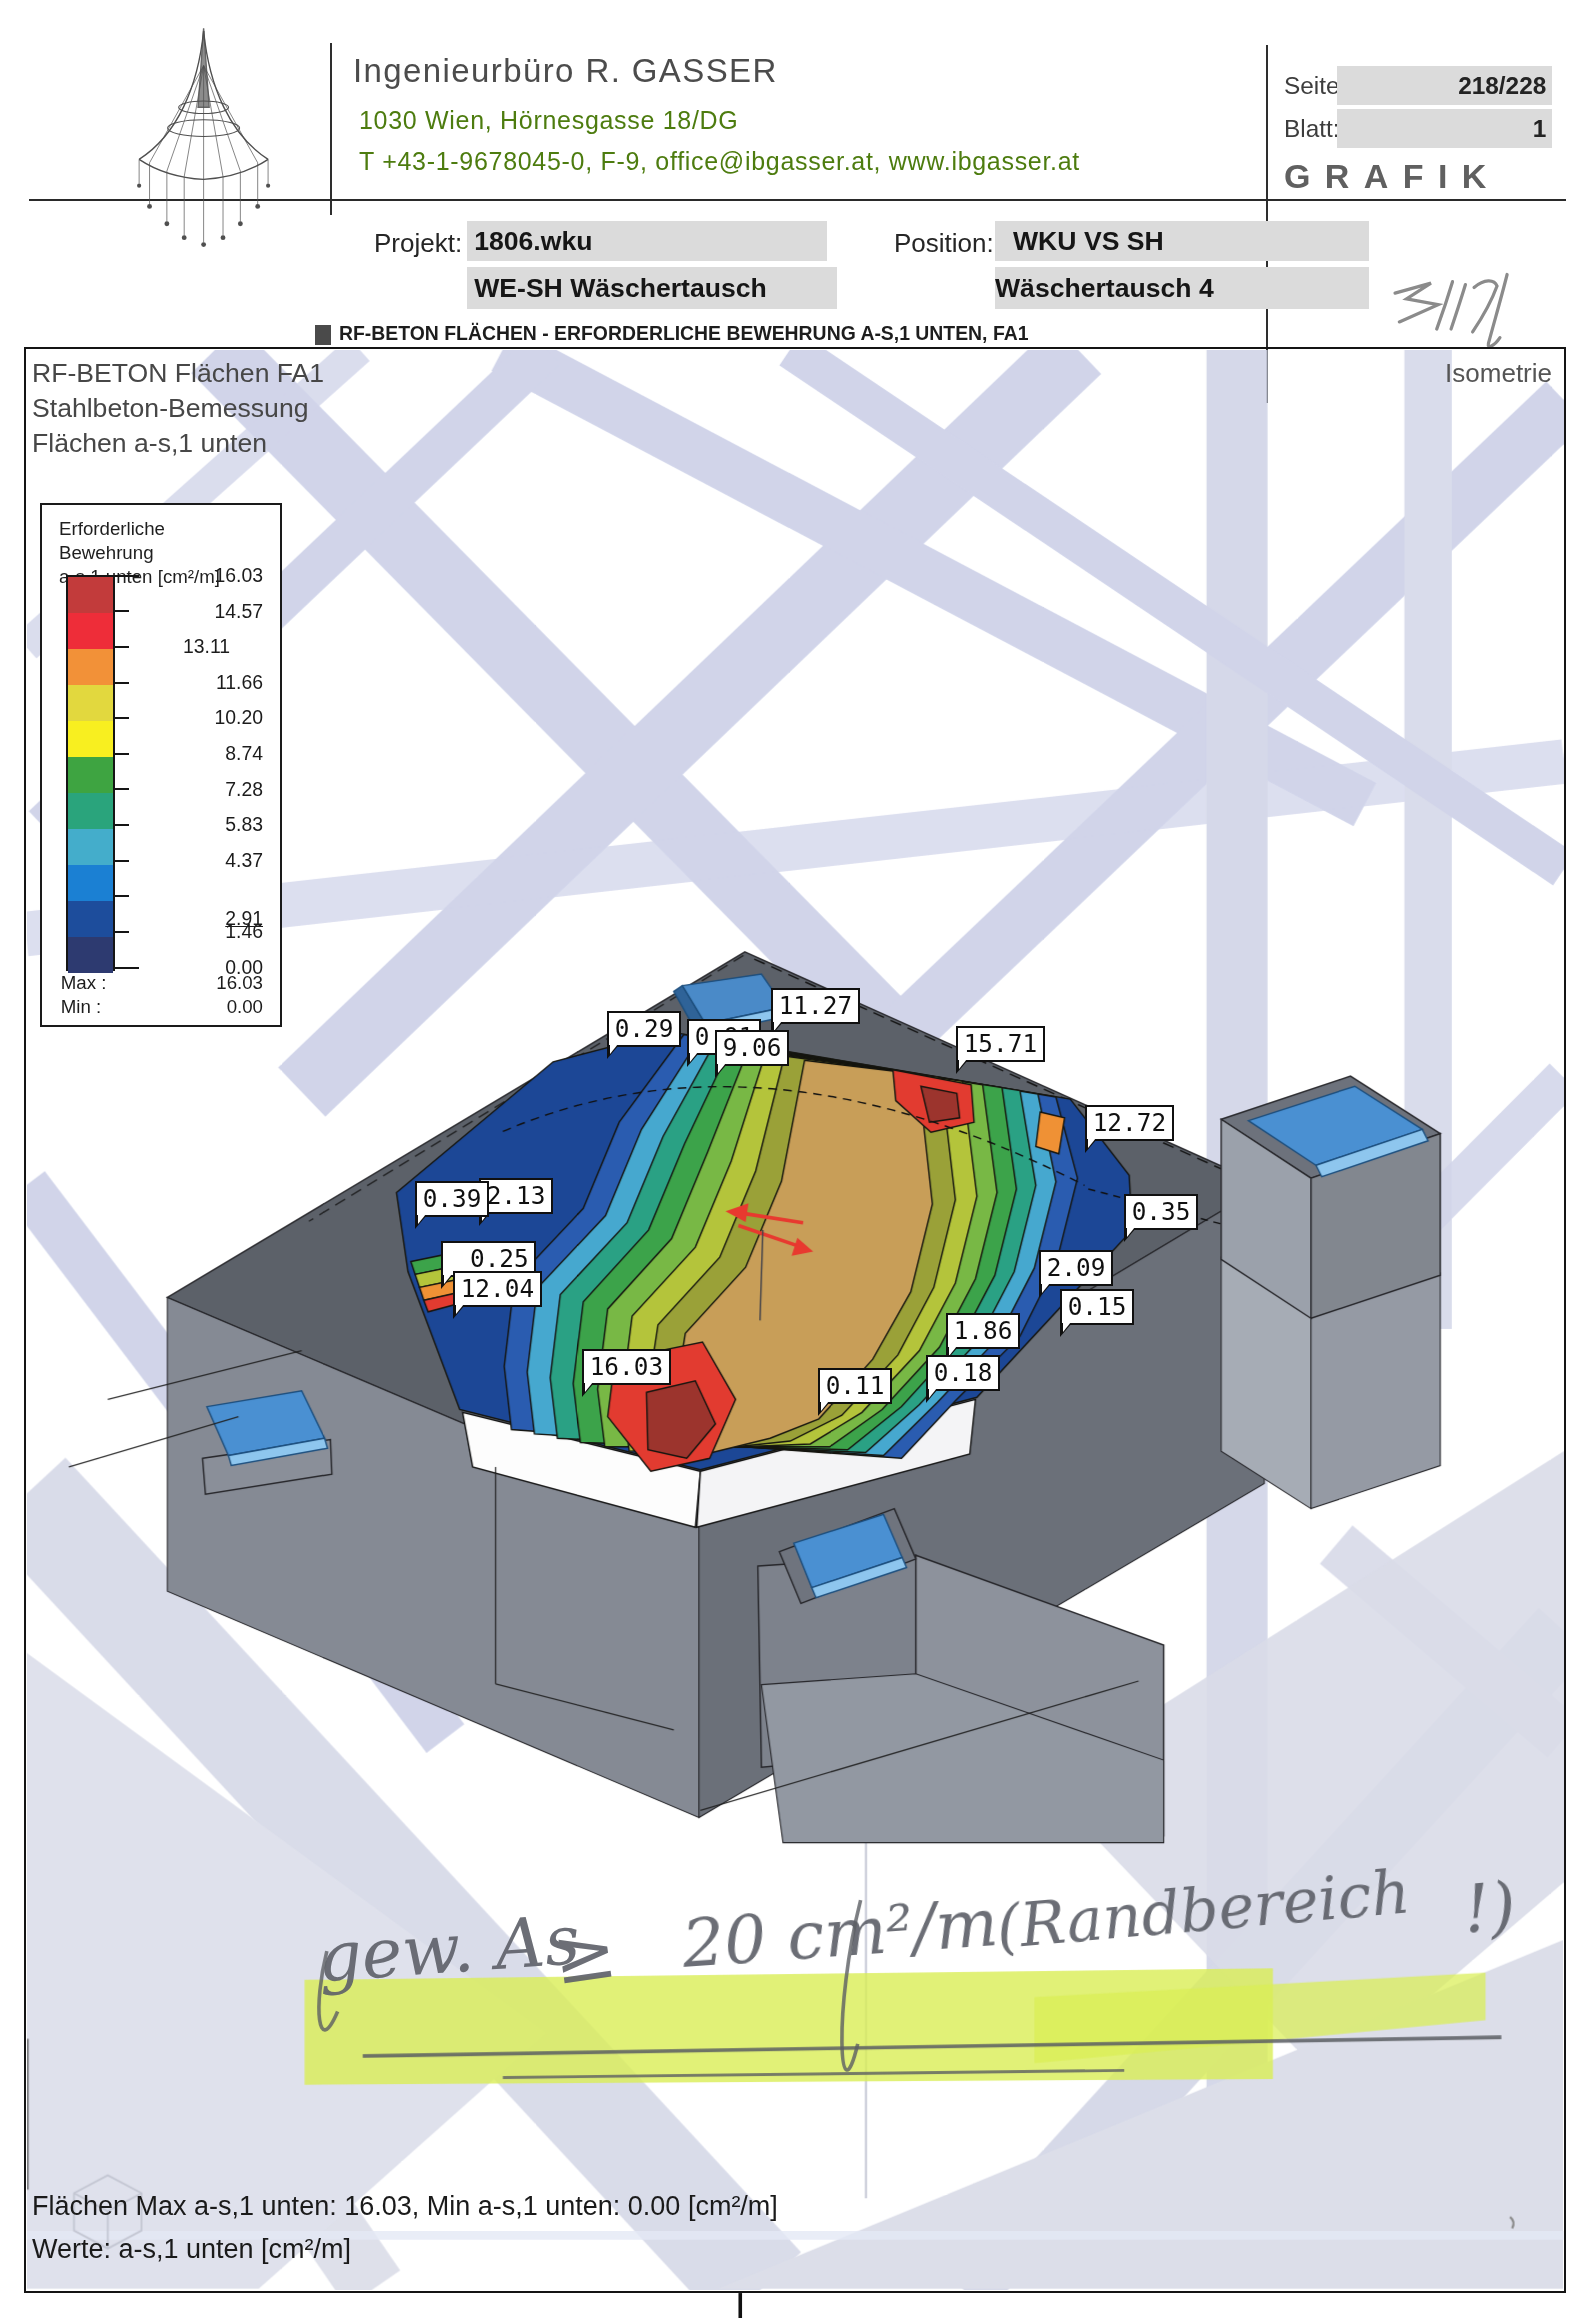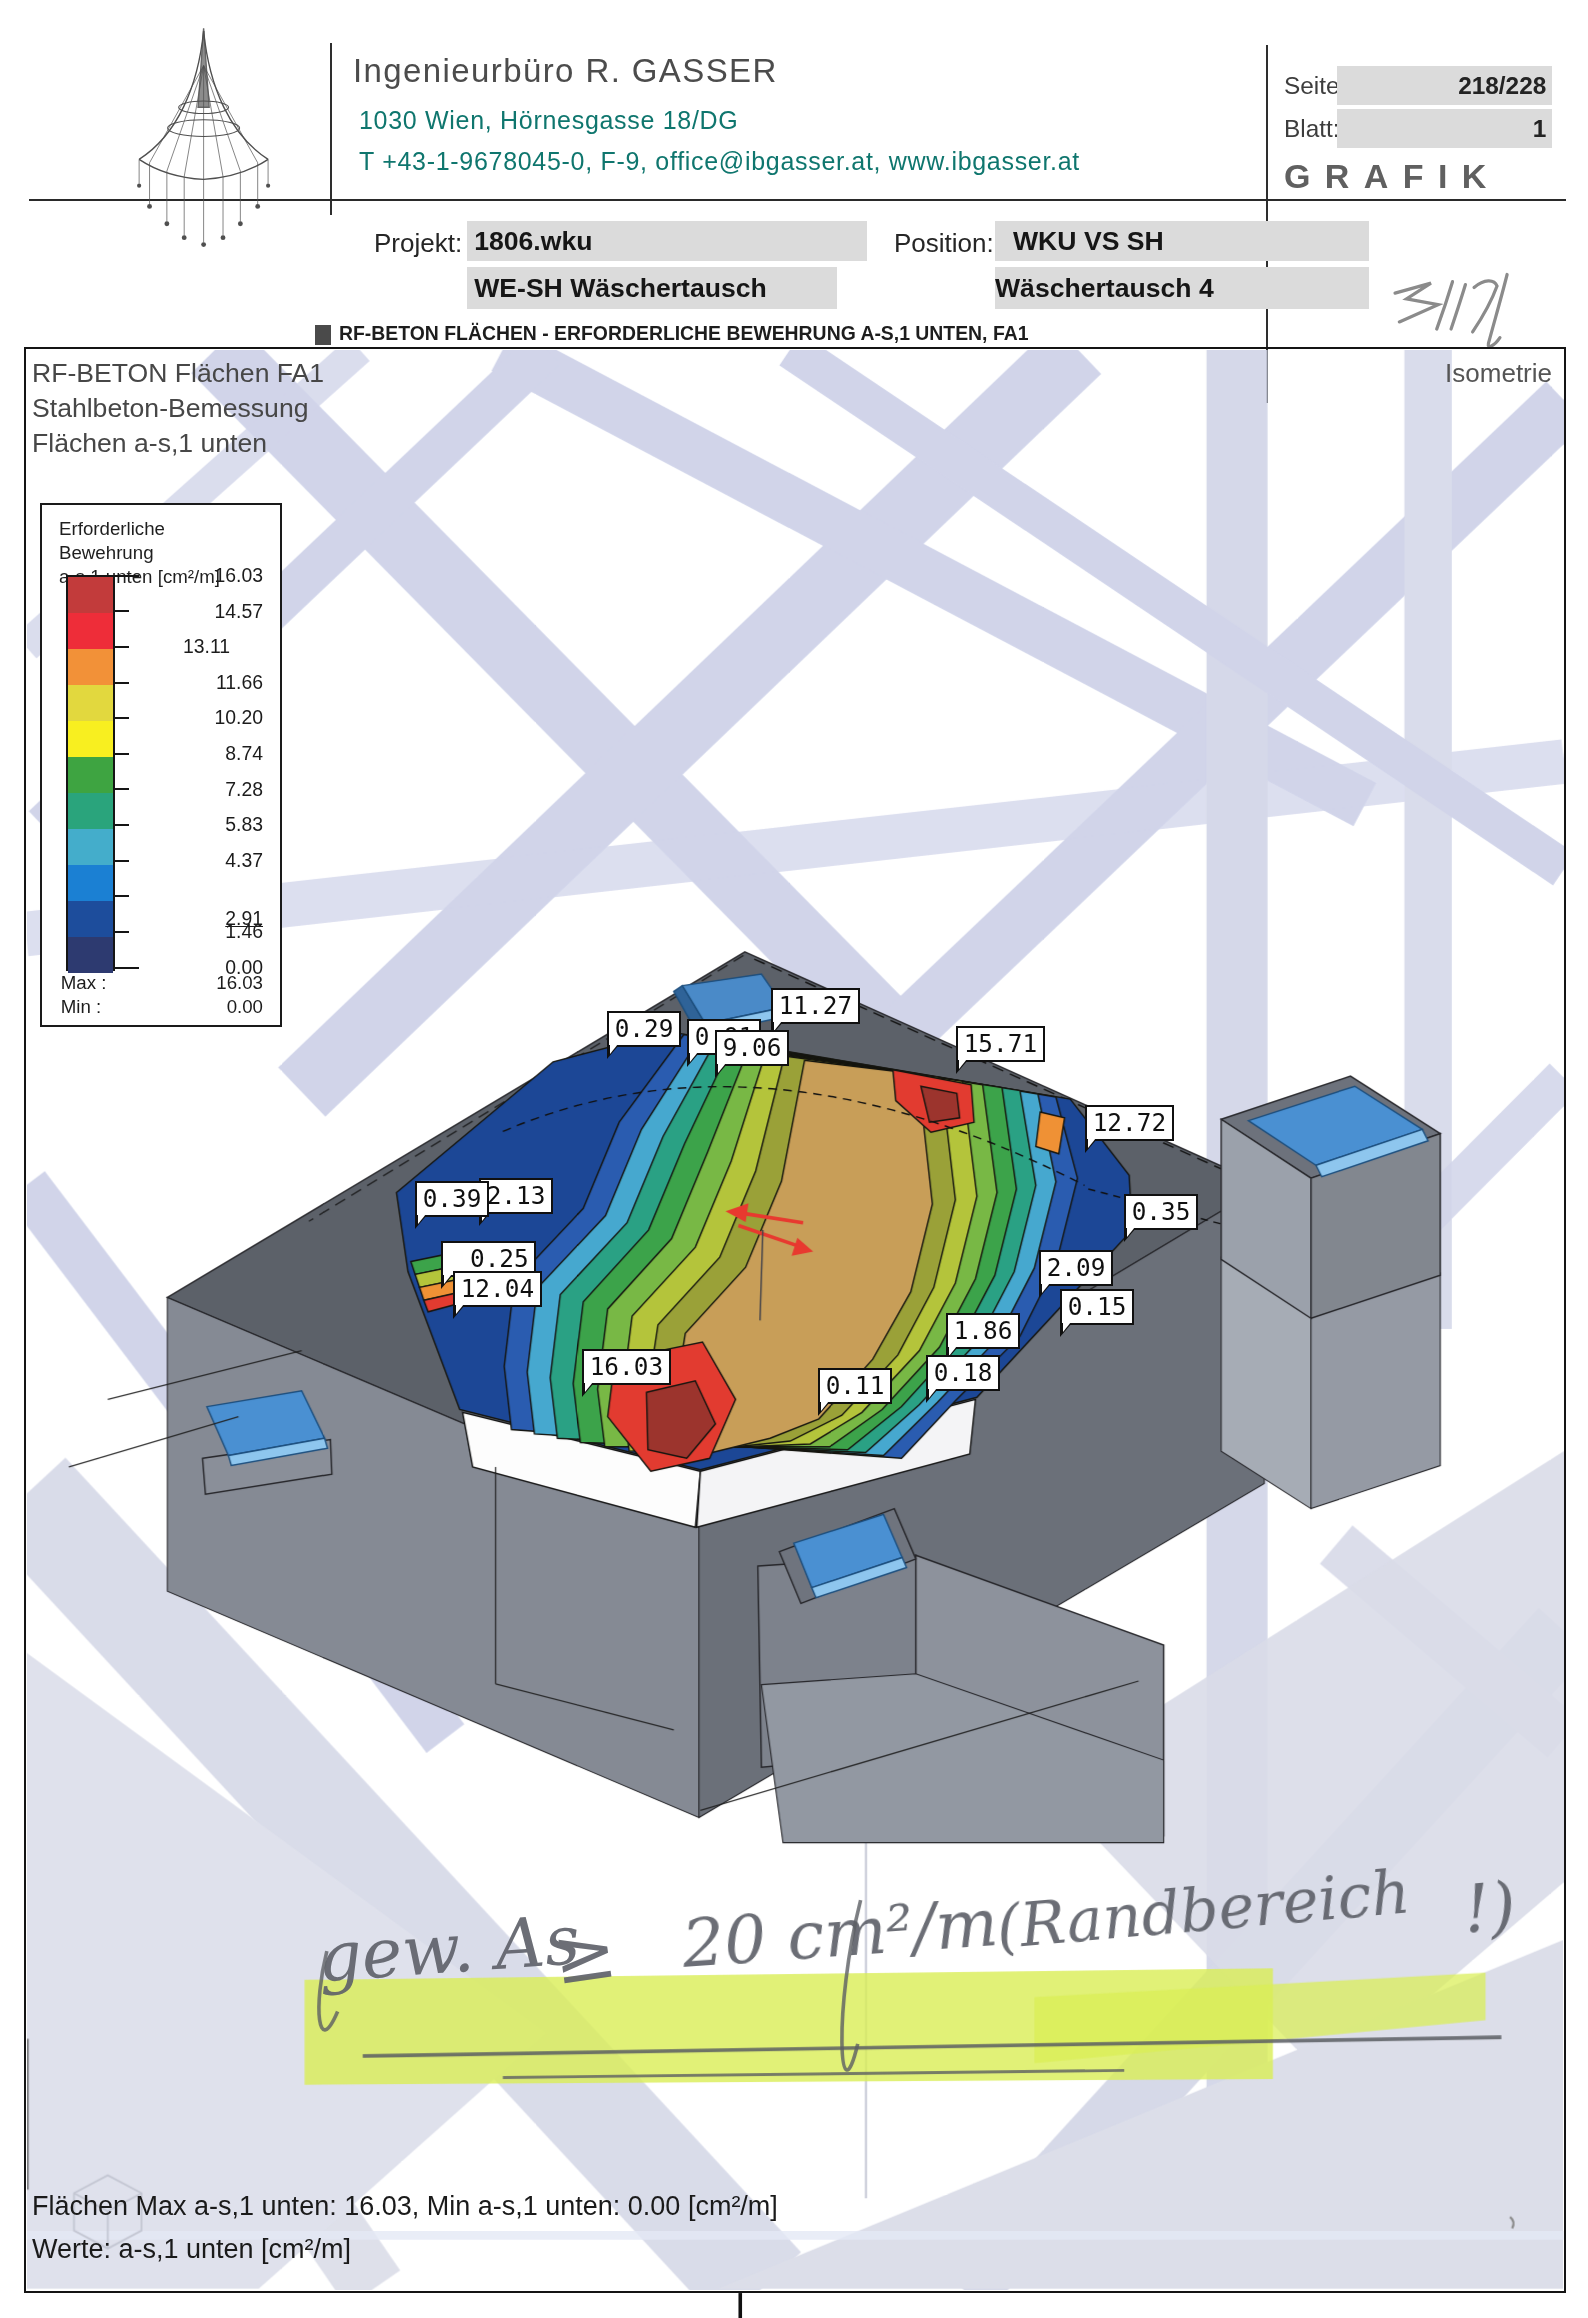--- a/index.html
+++ b/index.html
@@ -3,21 +3,21 @@
 <meta charset="utf-8">
 <style>
   html,body{margin:0;padding:0;background:#ffffff;}
   body{width:1589px;height:2319px;position:relative;overflow:hidden;
        font-family:"Liberation Sans",sans-serif;color:#222;}
   .abs{position:absolute;}
   
   .vline{position:absolute;background:#2e2e2e;width:2.2px;}
   .hrule{position:absolute;background:#2a2a2a;height:2.2px;}
   .company-name{font-size:33px;letter-spacing:1.4px;color:#4c4c4c;font-weight:400;}
-  .company-line{font-size:25px;letter-spacing:0.7px;color:#0f766e;}
+  .company-line{font-size:25px;letter-spacing:0.7px;color:#4d7c0f;}
   .pi-label{font-size:24.4px;color:#3d3d3d;}
   .pi-value{font-size:24.4px;color:#232323;font-weight:bold;text-align:right;}
   .gray-band{background:#dbdbdb;}
   .grafik{font-size:34px;font-weight:600;letter-spacing:14.4px;color:#606060;}
   .proj-label{font-size:26px;color:#262626;}
   .proj-value{font-size:26.6px;font-weight:bold;color:#161616;}
   
   .frame{left:24px;top:347px;width:1542px;height:1946px;border:2.9px solid #141414;
          box-sizing:border-box;z-index:2;pointer-events:none;}
   .fig-title-square{left:315px;top:325px;width:16px;height:20px;background:#4a4a4a;}
@@ -273,21 +273,21 @@
 <div class="abs gray-band" style="left:1337px;top:66px;width:215px;height:39px;">
   <div class="pi-value" style="line-height:39px;padding-right:5.7px;">218/228</div>
 </div>
 <div class="abs pi-label" style="left:1284px;top:115px;">Blatt:</div>
 <div class="abs gray-band" style="left:1337px;top:109px;width:215px;height:39px;">
   <div class="pi-value" style="line-height:39px;padding-right:5.7px;">1</div>
 </div>
 <div class="abs grafik" style="left:1284px;top:157px;">GRAFIK</div>
 
 <div class="abs proj-label" style="left:374px;top:228px;">Projekt:</div>
-<div class="abs gray-band" style="left:467px;top:221px;width:400px;height:40px;">
+<div class="abs gray-band" style="left:467px;top:221px;width:360px;height:40px;">
   <div class="proj-value" style="line-height:40px;padding-left:7.2px;">1806.wku</div>
 </div>
 <div class="abs gray-band" style="left:467px;top:267px;width:370px;height:42px;">
   <div class="proj-value" style="line-height:42px;padding-left:7.2px;">WE-SH Wäschertausch</div>
 </div>
 <div class="abs proj-label" style="left:894px;top:228px;">Position:</div>
 <div class="abs gray-band" style="left:995px;top:221px;width:374px;height:40px;">
   <div class="proj-value" style="line-height:40px;padding-left:18px;">WKU VS SH</div>
 </div>
 <div class="abs gray-band" style="left:995px;top:267px;width:374px;height:42px;">

